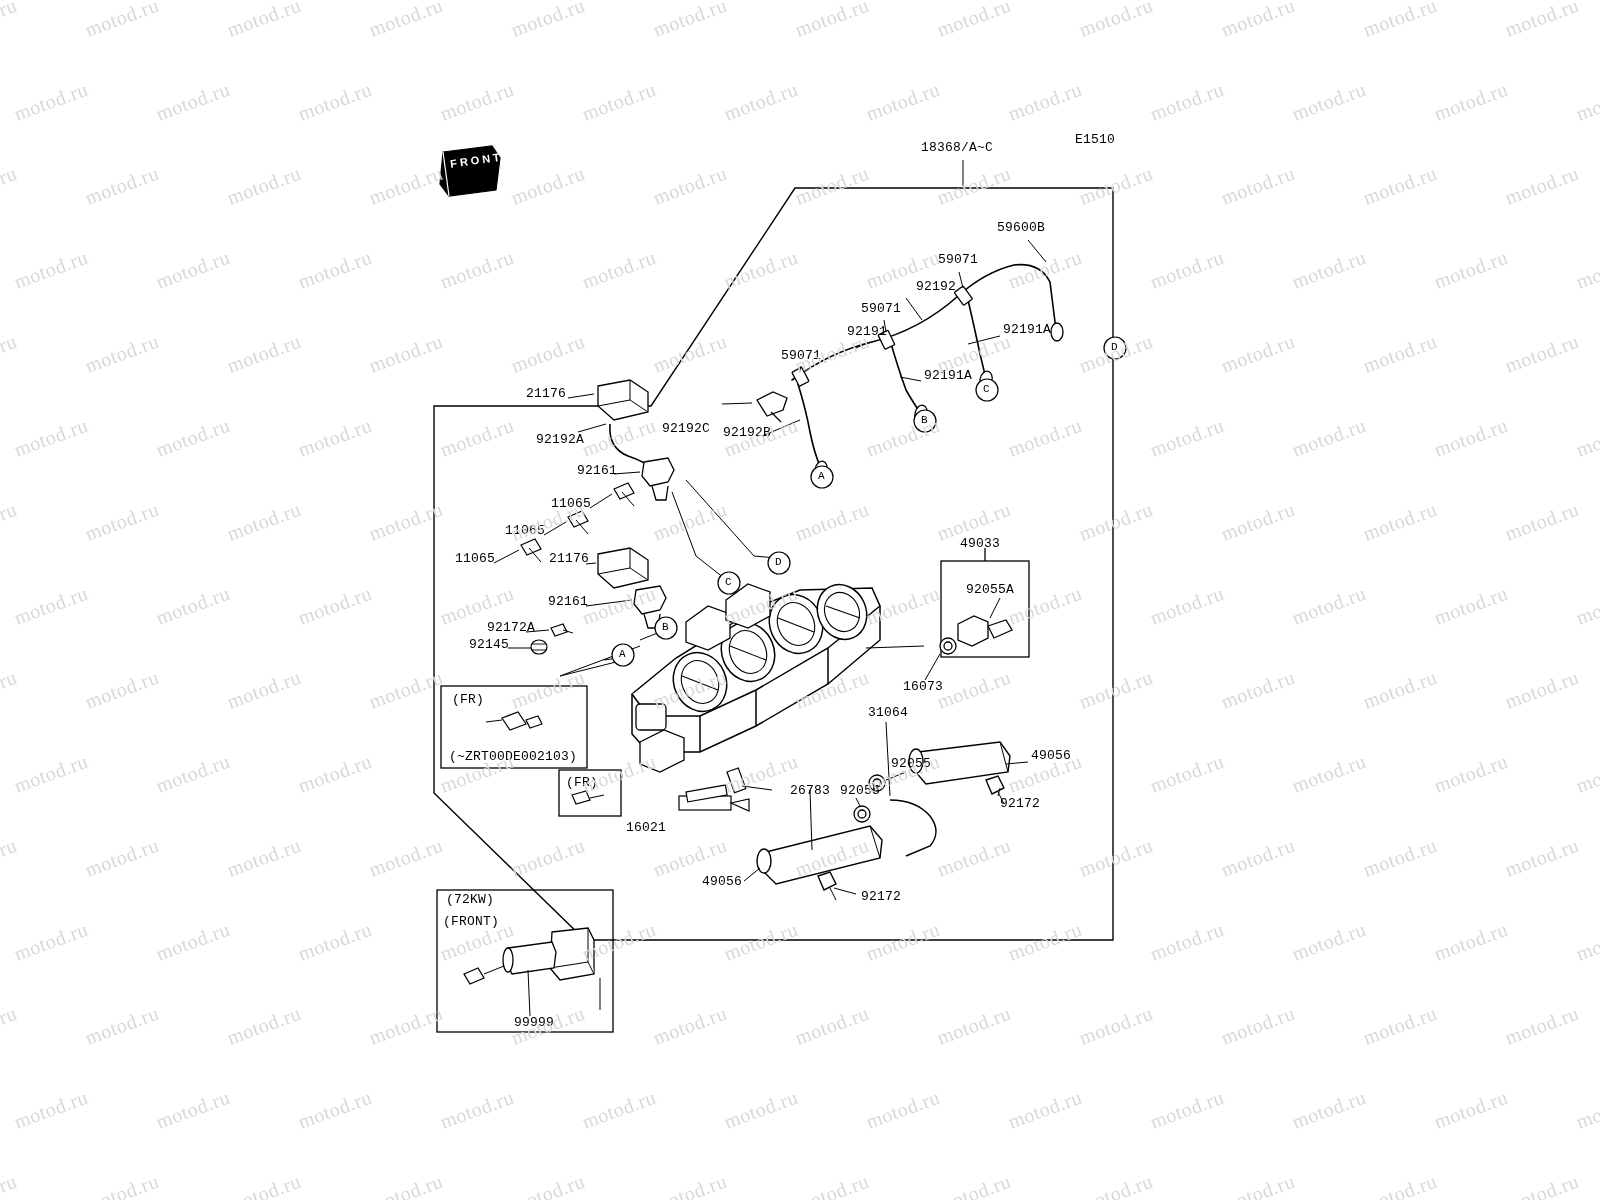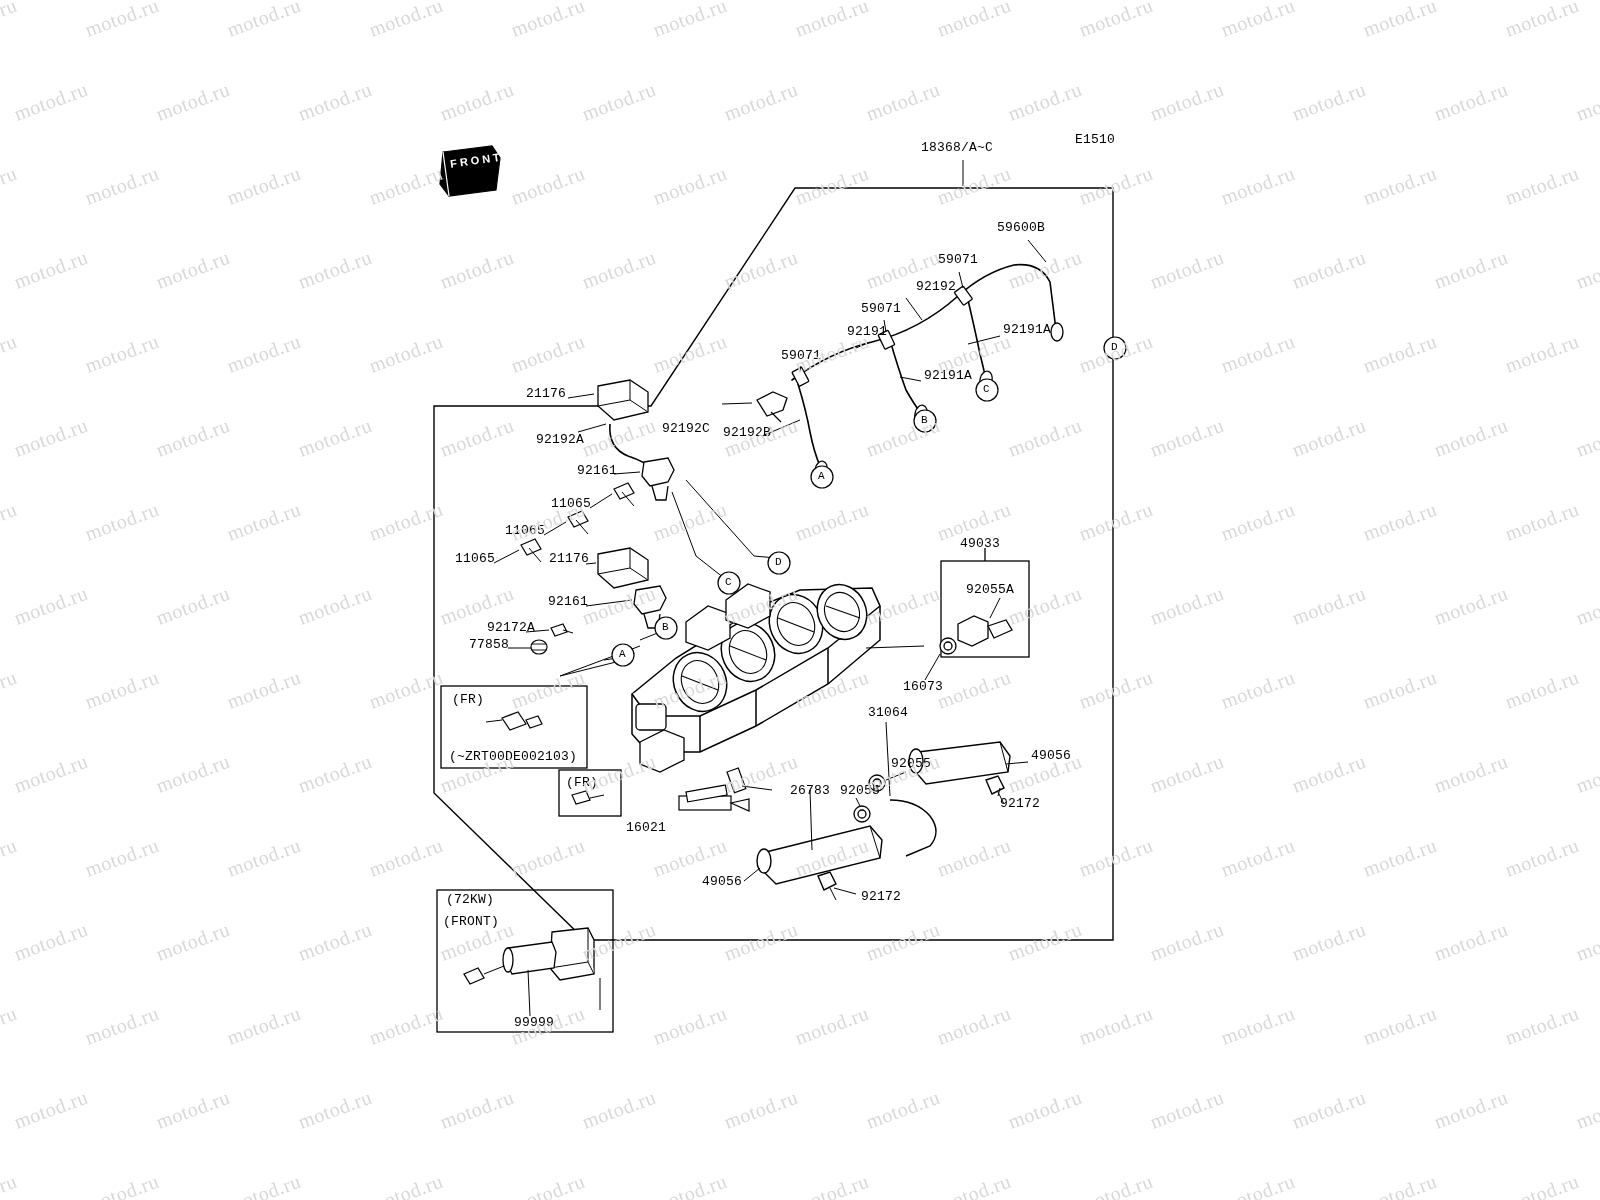--- a/index.html
+++ b/index.html
@@ -352,21 +352,21 @@
     <div class="lbl" style="left:723px; top:425px;">92192B</div>
     <div class="lbl" style="left:577px; top:463px;">92161</div>
     <div class="lbl" style="left:551px; top:496px;">11065</div>
     <div class="lbl" style="left:505px; top:523px;">11065</div>
     <div class="lbl" style="left:960px; top:536px;">49033</div>
     <div class="lbl" style="left:455px; top:551px;">11065</div>
     <div class="lbl" style="left:549px; top:551px;">21176</div>
     <div class="lbl" style="left:966px; top:582px;">92055A</div>
     <div class="lbl" style="left:548px; top:594px;">92161</div>
     <div class="lbl" style="left:487px; top:620px;">92172A</div>
-    <div class="lbl" style="left:469px; top:637px;">77858</div>
+    <div class="lbl" style="left:469px; top:637px;">92145</div>
     <div class="lbl" style="left:903px; top:679px;">16073</div>
     <div class="lbl" style="left:868px; top:705px;">31064</div>
     <div class="lbl" style="left:452px; top:692px;">(FR)</div>
     <div class="lbl" style="left:449px; top:749px;font-family:Liberation Mono, monospace;">(~ZRT00DE002103)</div>
     <div class="lbl" style="left:1031px; top:748px;">49056</div>
     <div class="lbl" style="left:891px; top:756px;">92055</div>
     <div class="lbl" style="left:566px; top:775px;">(FR)</div>
     <div class="lbl" style="left:790px; top:783px;">26783</div>
     <div class="lbl" style="left:840px; top:783px;">92055</div>
     <div class="lbl" style="left:1000px; top:796px;">92172</div>

